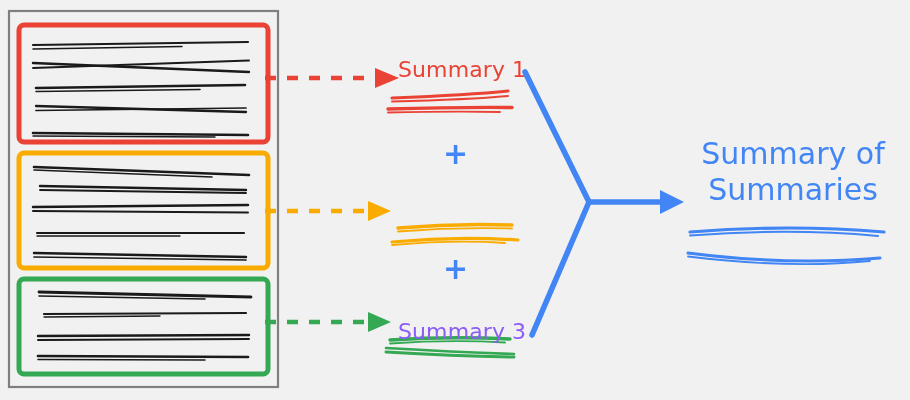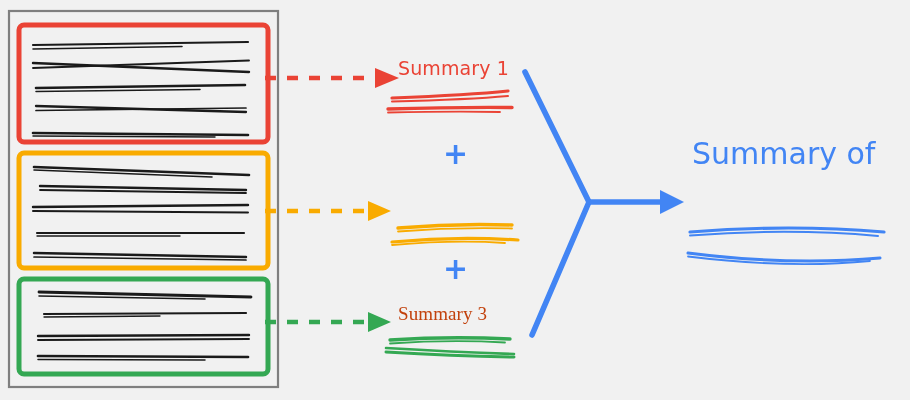--- a/index.html
+++ b/index.html
@@ -12,34 +12,34 @@
   #stage{position:relative;width:910px;height:400px;}
   #stage > svg{position:absolute;left:0;top:0;}
 
   .lbl{
     position:absolute;
     font-family:"DejaVu Sans","Liberation Sans",sans-serif;
     white-space:nowrap;
     user-select:none;
   }
   .sum-label{
-    font-size:19px;
+    font-size:22px;
     font-weight:400;
     letter-spacing:.1px;
   }
   .sum1{color:#EA4335;left:398px;top:57px;}
   .sum2{color:#F9AB00;left:401px;top:192px;}
-  .sum3{color:#c2410c;left:398px;top:303px;font-family:Liberation Serif, serif;}
+  .sum3{color:#8b5cf6;left:398px;top:319px;}
 
   .final-label{
     color:#4285F4;
     font-size:30px;
     font-weight:400;
     line-height:36px;
-    text-align:left;
+    text-align:center;
     left:692px;top:136px;width:202px;
   }
   .plus{
     color:#4285F4;
     font-size:30px;
     font-weight:700;
     line-height:1;
   }
   .plus1{left:443px;top:139px;}
   .plus2{left:443px;top:254px;}
@@ -148,15 +148,16 @@
 
 
   <div class="lbl sum-label sum3">Summary 3</div>
 
   <div class="lbl plus plus1">+</div>
 
   <div class="lbl plus plus2">+</div>
 
   <div class="lbl final-label">
     <div>Summary of</div>
+    <div>Summaries</div>
   </div>
 
 </div>
 
 </body></html>

